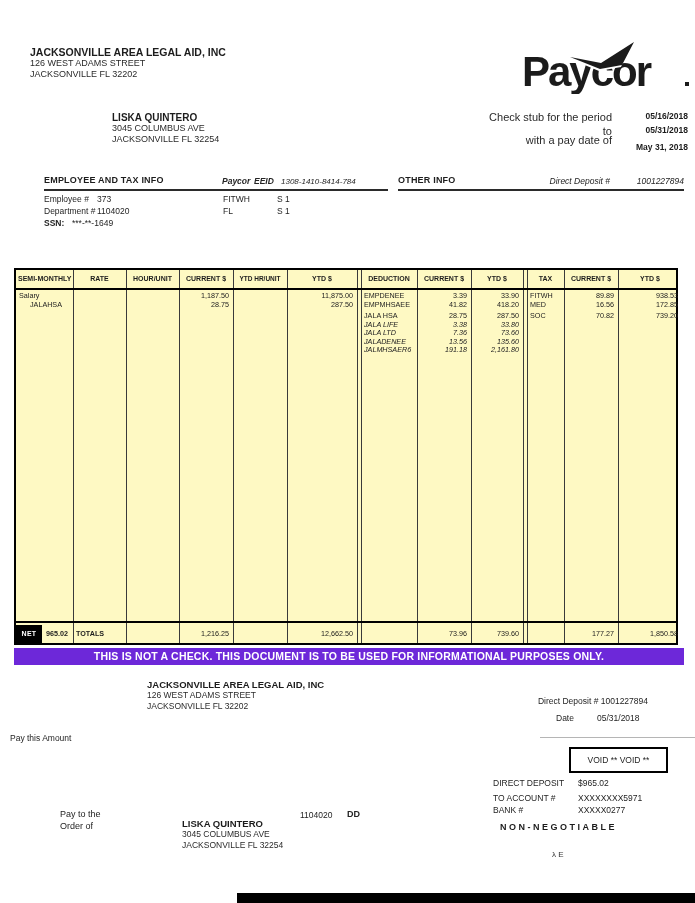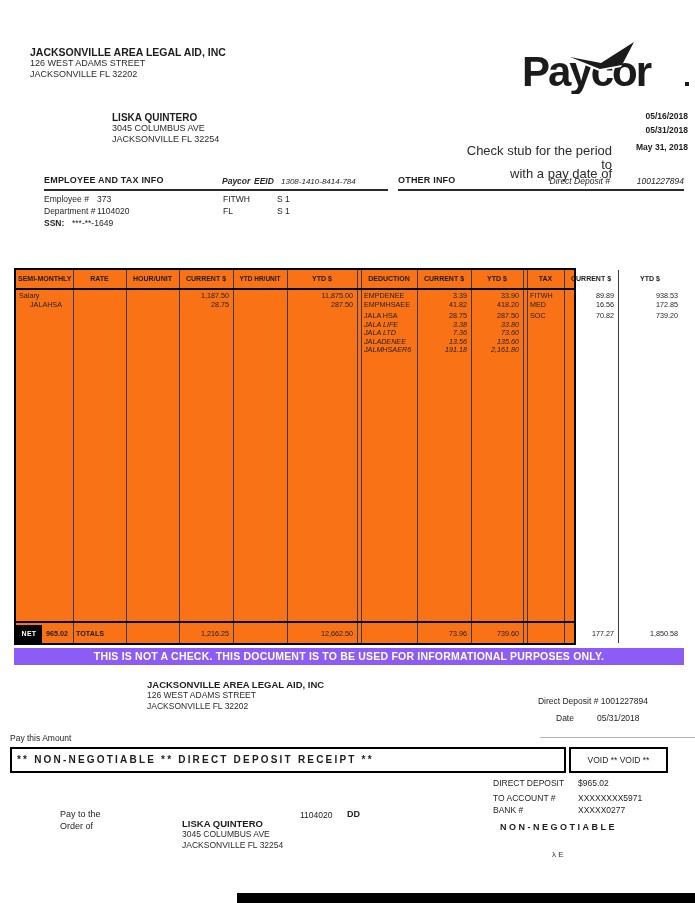--- a/index.html
+++ b/index.html
@@ -8,50 +8,50 @@
   .abs{position:absolute;}
   .b{font-weight:bold;}
   .i{font-style:italic;}
   .r{text-align:right;}
   .c{text-align:center;}
   .nw{white-space:nowrap;}
 
   
   .co-name{font-size:10.5px;font-weight:bold;}
   .addr{font-size:9px;line-height:11px;color:#2a2a2a;}
-  .period-label{font-size:13px;color:#2a2a2a;margin-top:32px;}
+  .period-label{font-size:11px;color:#2a2a2a;}
   .period-val{font-size:8.5px;font-weight:bold;}
 
   
   .sec-title{font-size:9px;font-weight:bold;letter-spacing:.2px;}
   .hline{position:absolute;height:1.5px;background:#2b2b2b;}
   .info-txt{font-size:8.5px;color:#242424;}
   .eeid{font-size:8.5px;font-style:italic;color:#242424;}
 
   
-  .paytable{position:absolute;left:14px;top:268px;width:562px;height:377px;
-            border:2px solid #000;box-sizing:border-box;background:#f97316;}
+  .paytable{position:absolute;left:14px;top:268px;width:664px;height:377px;
+            border:2px solid #000;box-sizing:border-box;background:#fef9c3;}
   .vline{position:absolute;top:0;bottom:0;width:1px;background:#3a3a3a;}
   .hdr-sep{position:absolute;left:0;right:0;top:18px;height:2px;background:#000;}
   .tot-sep{position:absolute;left:0;right:0;bottom:20px;height:2px;background:#000;}
   .th{position:absolute;top:0;height:18px;line-height:18px;font-size:7px;font-weight:bold;
       overflow:hidden;white-space:nowrap;box-sizing:border-box;}
   .tbody{position:absolute;top:22px;}
   .trow{display:flex;height:8.5px;line-height:8.5px;font-size:7.2px;color:#222;}
   .trow.gap{margin-top:3px;}
   .trow span{display:block;box-sizing:border-box;overflow:hidden;white-space:nowrap;}
   .cell-name{padding-left:3px;text-align:left;}
   .cell-num{padding-right:4px;text-align:right;}
   .totrow{position:absolute;left:0;right:0;bottom:0;height:18px;font-size:7.2px;}
   .totrow .tspan{position:absolute;line-height:18px;box-sizing:border-box;}
   .netbox{position:absolute;left:0;top:0;width:26px;height:18px;background:#000;color:#fff;
           font-size:7px;font-weight:bold;text-align:center;line-height:17px;letter-spacing:.3px;}
 
   
-  .banner{position:absolute;left:14px;top:648px;width:670px;height:17px;background:#8b5cf6;
+  .banner{position:absolute;left:14px;top:648px;width:670px;height:17px;background:#6d28d9;
           color:#fff;font-size:10.5px;font-weight:bold;text-align:center;line-height:17px;
           box-sizing:border-box;letter-spacing:.2px;}
 
   
   .chk-co{font-size:9.5px;font-weight:bold;}
   .chk-addr{font-size:8.5px;line-height:11px;color:#2a2a2a;}
   .chk-txt{font-size:8.5px;color:#242424;}
   .receipt-box{position:absolute;left:10px;top:747px;width:556px;height:26px;
                border:2px solid #000;box-sizing:border-box;}
   .receipt-text{line-height:22px;font-size:10px;font-weight:bold;letter-spacing:2.2px;
@@ -253,23 +253,20 @@
     <div class="chk-addr">JACKSONVILLE FL 32202</div>
   </div>
 
   <div class="abs chk-txt r nw" style="left:468px;top:696px;width:180px;">Direct Deposit # 1001227894</div>
   <div class="abs chk-txt" style="left:556px;top:713px;">Date</div>
   <div class="abs chk-txt" style="left:597px;top:713px;">05/31/2018</div>
 
   <div class="abs chk-txt" style="left:10px;top:733px;">Pay this Amount</div>
   <div class="faint-line"></div>
 
-  <div class="receipt-box">
-    <div class="receipt-text">** NON-NEGOTIABLE ** DIRECT DEPOSIT RECEIPT **</div>
-  </div>
   <div class="void-box">
     <span>VOID ** VOID **</span>
   </div>
 
   <div class="abs chk-txt" style="left:493px;top:778px;">DIRECT DEPOSIT</div>
   <div class="abs chk-txt" style="left:578px;top:778px;">$965.02</div>
   <div class="abs chk-txt" style="left:493px;top:793px;">TO ACCOUNT #</div>
   <div class="abs chk-txt" style="left:578px;top:793px;">XXXXXXXX5971</div>
   <div class="abs chk-txt" style="left:493px;top:805px;">BANK #</div>
   <div class="abs chk-txt" style="left:578px;top:805px;">XXXXX0277</div>

